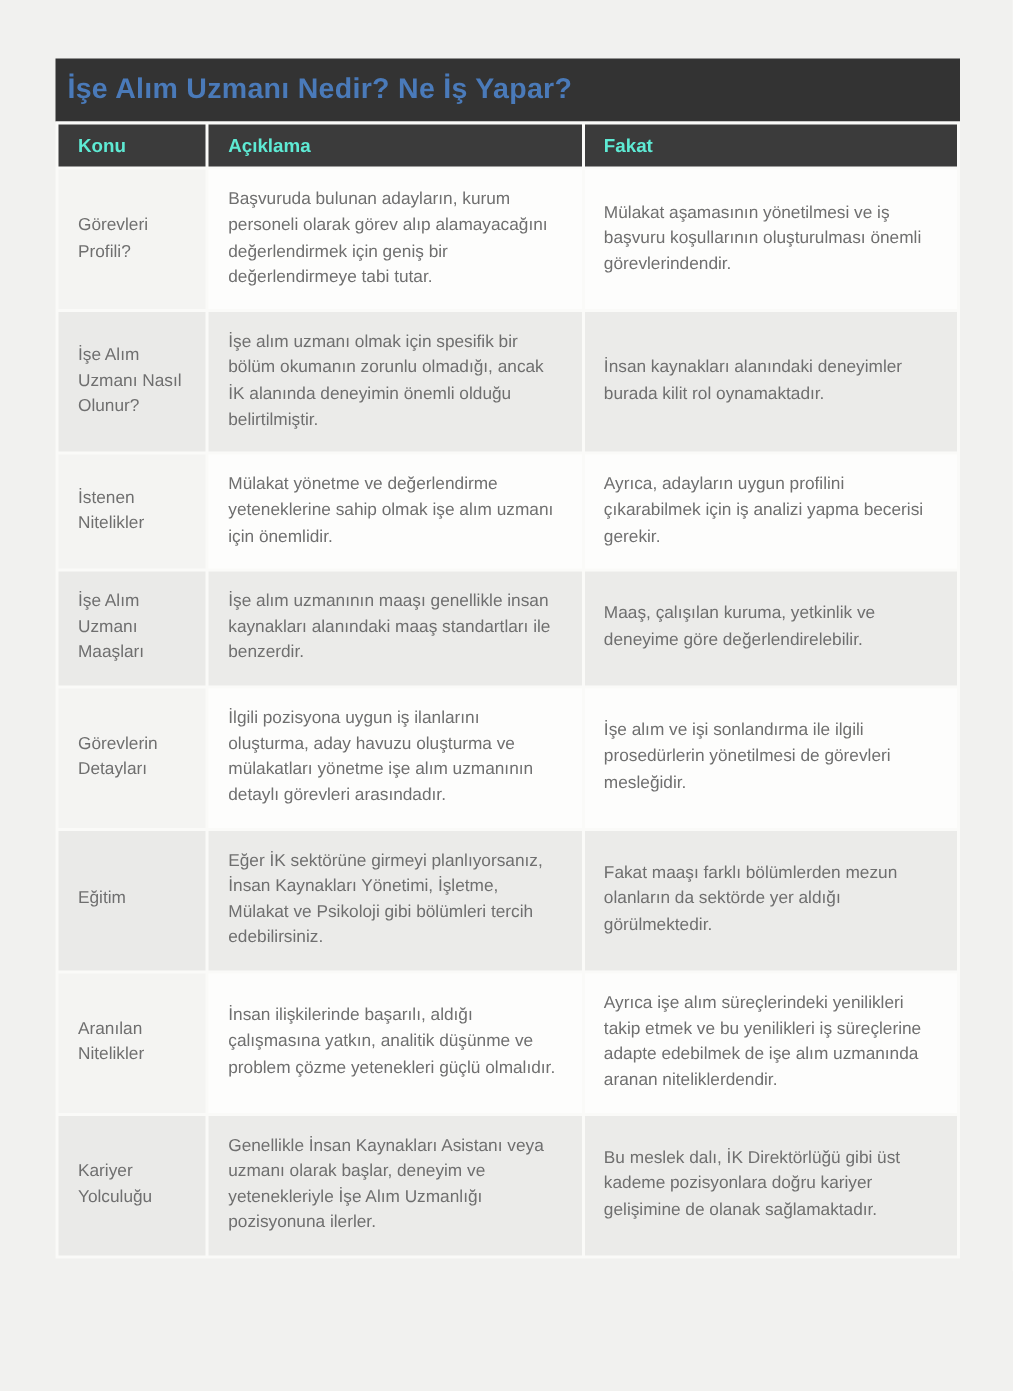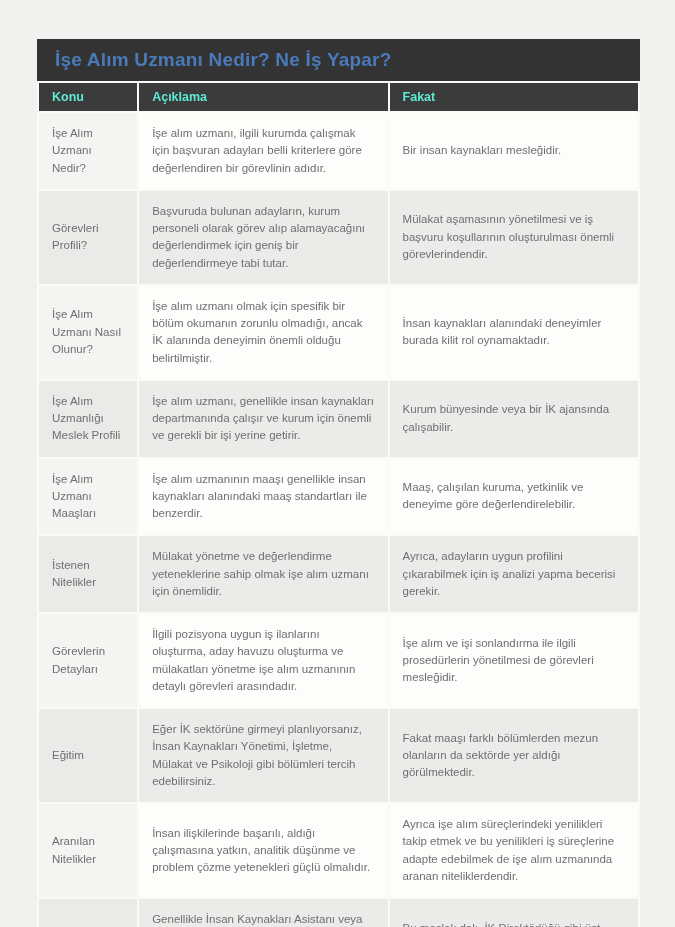--- a/index.html
+++ b/index.html
@@ -12,21 +12,21 @@
   }
   .card {
     width: 603px;
     margin: 39px 0 0 37px;
   }
   .title-bar {
     background: #333333;
     color: #4a7ab9;
     font-size: 19px;
     font-weight: bold;
-    padding: 10px 18px;
+    padding: 10px 8px;
     letter-spacing: 0.2px;
   }
   table {
     width: 100%;
     border-collapse: separate;
     border-spacing: 2px;
     background: #fafaf8;
     table-layout: fixed;
     margin-top: 0;
   }
@@ -67,48 +67,38 @@
     </colgroup>
     <thead>
       <tr>
         <th>Konu</th>
         <th>Açıklama</th>
         <th>Fakat</th>
       </tr>
     </thead>
     <tbody>
         <tr>
-          <th>İşe Alım Uzmanı Nedir?</th>
-          <td>İşe alım uzmanı, ilgili kurumda çalışmak için başvuran adayları belli kriterlere göre değerlendiren bir görevlinin adıdır.</td>
-          <td>Bir insan kaynakları mesleğidir.</td>
-        </tr>
-        <tr>
           <th>Görevleri Profili?</th>
           <td>Başvuruda bulunan adayların, kurum personeli olarak görev alıp alamayacağını değerlendirmek için geniş bir değerlendirmeye tabi tutar.</td>
           <td>Mülakat aşamasının yönetilmesi ve iş başvuru koşullarının oluşturulması önemli görevlerindendir.</td>
         </tr>
         <tr>
           <th>İşe Alım Uzmanı Nasıl Olunur?</th>
           <td>İşe alım uzmanı olmak için spesifik bir bölüm okumanın zorunlu olmadığı, ancak İK alanında deneyimin önemli olduğu belirtilmiştir.</td>
           <td>İnsan kaynakları alanındaki deneyimler burada kilit rol oynamaktadır.</td>
         </tr>
         <tr>
-          <th>İşe Alım Uzmanlığı Meslek Profili</th>
-          <td>İşe alım uzmanı, genellikle insan kaynakları departmanında çalışır ve kurum için önemli ve gerekli bir işi yerine getirir.</td>
-          <td>Kurum bünyesinde veya bir İK ajansında çalışabilir.</td>
+          <th>İstenen Nitelikler</th>
+          <td>Mülakat yönetme ve değerlendirme yeteneklerine sahip olmak işe alım uzmanı için önemlidir.</td>
+          <td>Ayrıca, adayların uygun profilini çıkarabilmek için iş analizi yapma becerisi gerekir.</td>
         </tr>
         <tr>
           <th>İşe Alım Uzmanı Maaşları</th>
           <td>İşe alım uzmanının maaşı genellikle insan kaynakları alanındaki maaş standartları ile benzerdir.</td>
           <td>Maaş, çalışılan kuruma, yetkinlik ve deneyime göre değerlendirelebilir.</td>
-        </tr>
-        <tr>
-          <th>İstenen Nitelikler</th>
-          <td>Mülakat yönetme ve değerlendirme yeteneklerine sahip olmak işe alım uzmanı için önemlidir.</td>
-          <td>Ayrıca, adayların uygun profilini çıkarabilmek için iş analizi yapma becerisi gerekir.</td>
         </tr>
         <tr>
           <th>Görevlerin Detayları</th>
           <td>İlgili pozisyona uygun iş ilanlarını oluşturma, aday havuzu oluşturma ve mülakatları yönetme işe alım uzmanının detaylı görevleri arasındadır.</td>
           <td>İşe alım ve işi sonlandırma ile ilgili prosedürlerin yönetilmesi de görevleri mesleğidir.</td>
         </tr>
         <tr>
           <th>Eğitim</th>
           <td>Eğer İK sektörüne girmeyi planlıyorsanız, İnsan Kaynakları Yönetimi, İşletme, Mülakat ve Psikoloji gibi bölümleri tercih edebilirsiniz.</td>
           <td>Fakat maaşı farklı bölümlerden mezun olanların da sektörde yer aldığı görülmektedir.</td>

